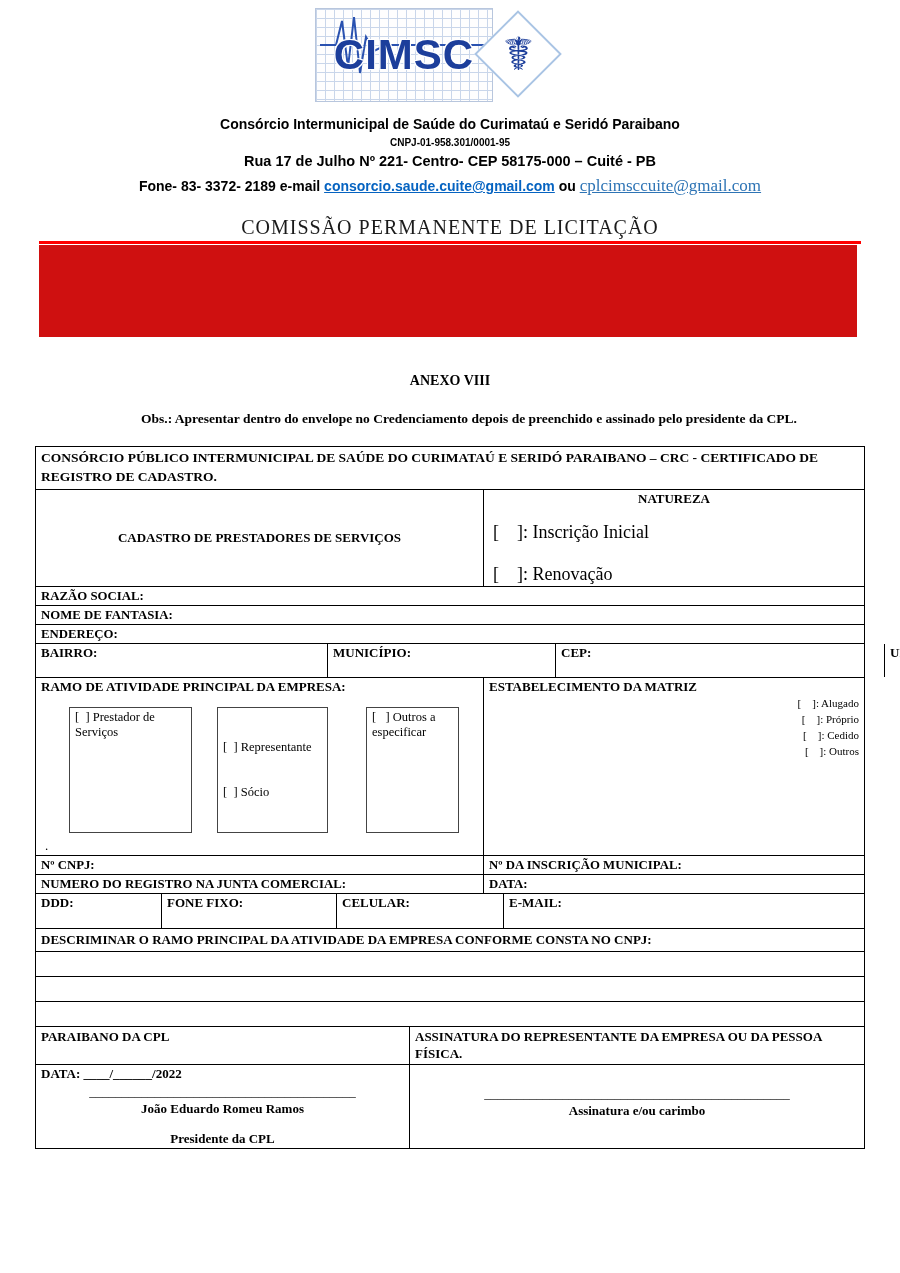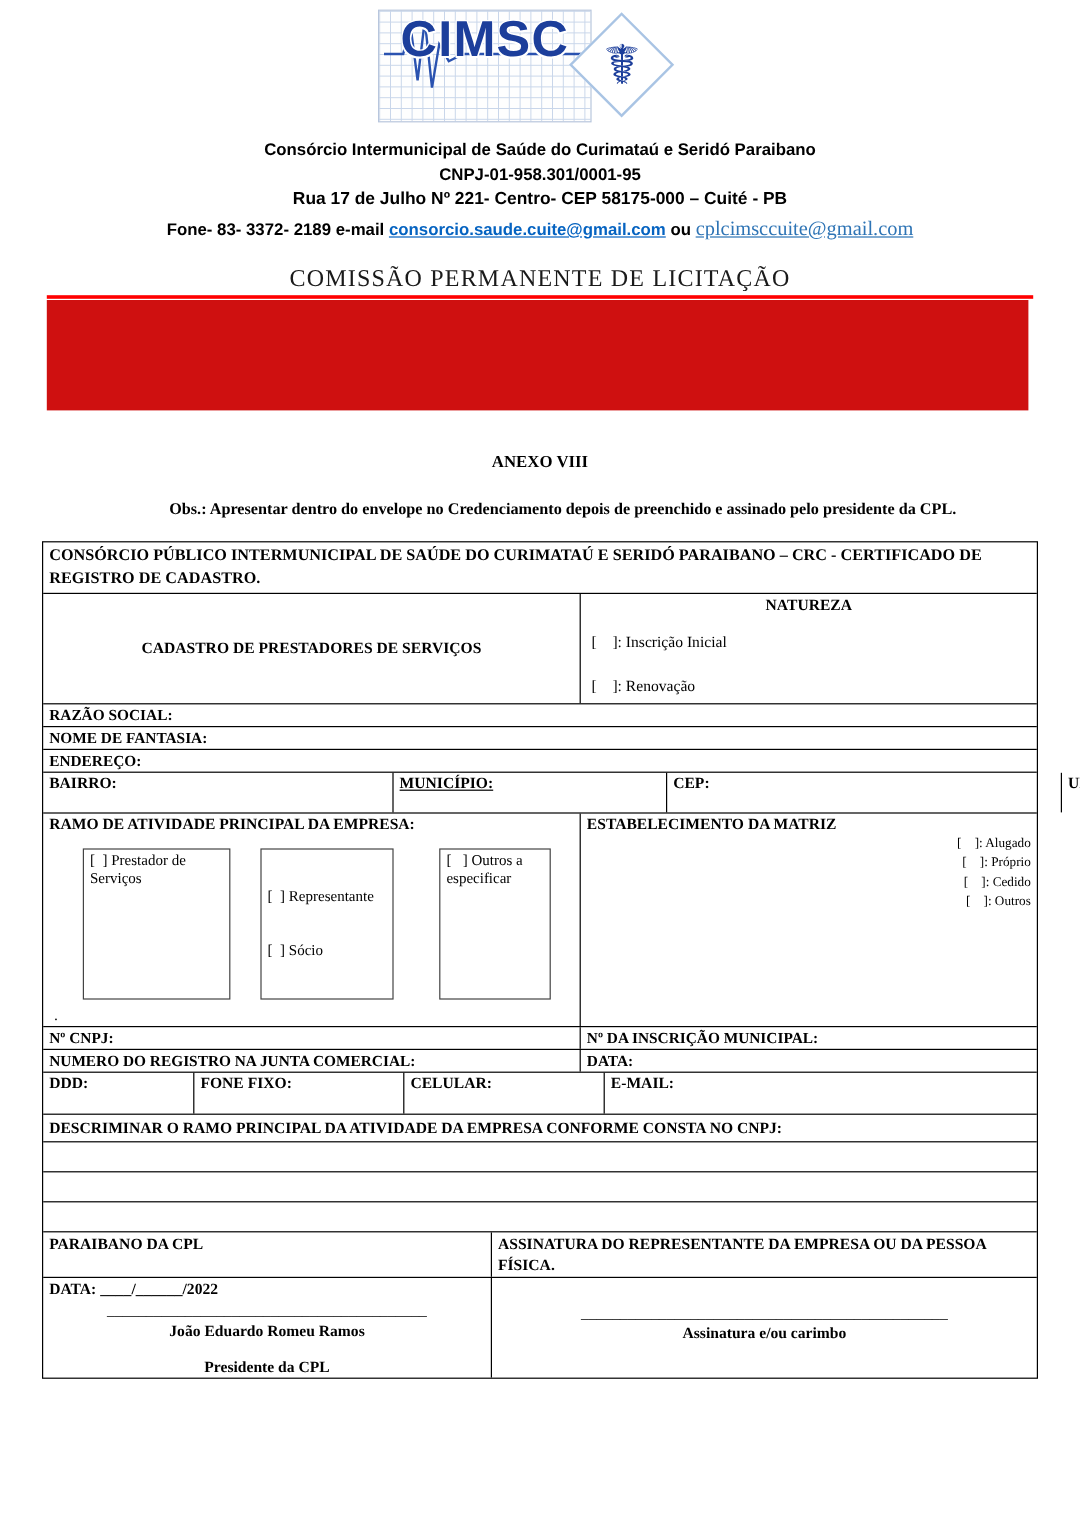--- a/index.html
+++ b/index.html
@@ -11,39 +11,39 @@
   .hdr { text-align: center; padding-top: 6px; }
   .logo-wrap { position: relative; width: 270px; height: 100px; margin: 0 auto; }
   .logo-grid {
     position: absolute; left: 0; top: 2px; width: 178px; height: 94px;
     background-color: #fefefe;
     background-image:
       linear-gradient(#c9d6ea 1px, transparent 1px),
       linear-gradient(90deg, #c9d6ea 1px, transparent 1px);
     background-size: 9px 9px;
     border: 1px solid #b8c6dd;
-    display: flex; align-items: flex-start; justify-content: center;
+    display: flex; align-items: center; justify-content: center;
   }
   .ecg { position: absolute; left: 0; top: 0; z-index: 1; }
   .logo-text {
     position: relative; z-index: 2;
     font-family: "Liberation Sans", sans-serif; font-weight: bold;
     font-size: 42px; letter-spacing: 1px; color: #1c3e9b;
     text-shadow: -1px -1px 0 #fff, 1px -1px 0 #fff, -1px 1px 0 #fff, 1px 1px 0 #fff;
   }
   .logo-diamond {
     position: absolute; left: 172px; top: 17px; width: 62px; height: 62px;
     transform: rotate(45deg); background: #fff; border: 2px solid #a9c4e4;
     display: flex; align-items: center; justify-content: center; z-index: 3;
   }
   .caduceus { transform: rotate(-45deg); font-family: "DejaVu Sans", sans-serif;
     font-size: 46px; line-height: 1; color: #1c3e9b; }
 
   .h-line1 { margin-top: 10px; font-family: "Liberation Sans", sans-serif; font-weight: bold; font-size: 14px; }
-  .h-line2 { margin-top: 5px;  font-family: "Liberation Sans", sans-serif; font-weight: bold; font-size: 14px; }
+  .h-line2 { margin-top: 5px;  font-family: "Liberation Sans", sans-serif; font-weight: bold; font-size: 10px; }
   .h-line3 { margin-top: 5px;  font-family: "Liberation Sans", sans-serif; font-weight: bold; font-size: 14.5px; }
   .h-line4 { margin-top: 7px;  font-family: "Liberation Sans", sans-serif; font-weight: bold; font-size: 14px; }
   .email1 { color: #0563c1; text-decoration: underline; font-weight: bold; cursor: pointer; }
   .email2 { font-family: "Liberation Serif", serif; font-weight: normal; font-size: 17px;
             color: #2e74b5; text-decoration: underline; cursor: pointer; }
   .commission { margin-top: 20px; font-family: "Liberation Serif", serif; font-size: 20px;
                 letter-spacing: 1px; color: #1a1a1a; }
   .red-rule { width: 822px; margin: 2px auto 0; }
   .red-rule .r1 { height: 3px; background: #ff0000; }
   .red-rule .r2 { height: 2px; background: #cf1010; margin-top: 1px; width: 99.5%; }
@@ -57,32 +57,32 @@
   .tbl { margin: 16px 35px 0 35px; border: 1px solid #000; font-size: 13px; }
   .trow { display: flex; }
   .trow + .trow { border-top: 1px solid #000; }
   .tc { border-left: 1px solid #000; padding: 1px 5px; }
   .tc:first-child { border-left: none; }
   .grow { flex: 1 1 auto; }
   .lbl { font-weight: bold; }
   .w447 { flex: 0 0 447px; }
   .w373 { flex: 0 0 373px; }
   .w255 { flex: 0 0 255px; }
-  .w192 { flex: 0 0 192px; text-decoration: underline; }
+  .w192 { flex: 0 0 192px; }
   .w293 { flex: 0 0 293px; }
   .w105 { flex: 0 0 105px; }
   .w175 { flex: 0 0 175px; margin-left: 20px; }
   .w167 { flex: 0 0 167px; }
 
   .title-cell { font-size: 13.5px; line-height: 1.4; padding: 2px 5px; }
   .r2 { min-height: 92px; }
   .cad { display: flex; align-items: center; justify-content: center; text-align: center;
          font-weight: bold; }
   .nat-title { text-align: center; margin-top: 0; }
-  .opt { white-space: pre-wrap; margin: 15px 0 0 4px; font-size: 13px; }
+  .opt { white-space: pre-wrap; margin: 15px 0 0 4px; font-size: 18px; }
   .opt-b { margin-top: 21px; }
   .slim .tc { line-height: 16px; font-size: 12.8px; }
   .r6 { min-height: 34px; gap: 36px; }
   .r7 { min-height: 107px; }
   .boxes { display: flex; margin: 12px 0 0 28px; }
   .box { border: 1px solid #444; padding: 2px 5px; font-size: 12.5px; font-weight: normal;
          white-space: pre-wrap; width: 123px; min-height: 34px; line-height: 15px; }
   .bx2 { margin-left: 25px; width: 111px; }
   .bx3 { margin-left: 38px; width: 93px; }
   .dot { margin: 5px 0 0 4px; font-weight: normal; }

